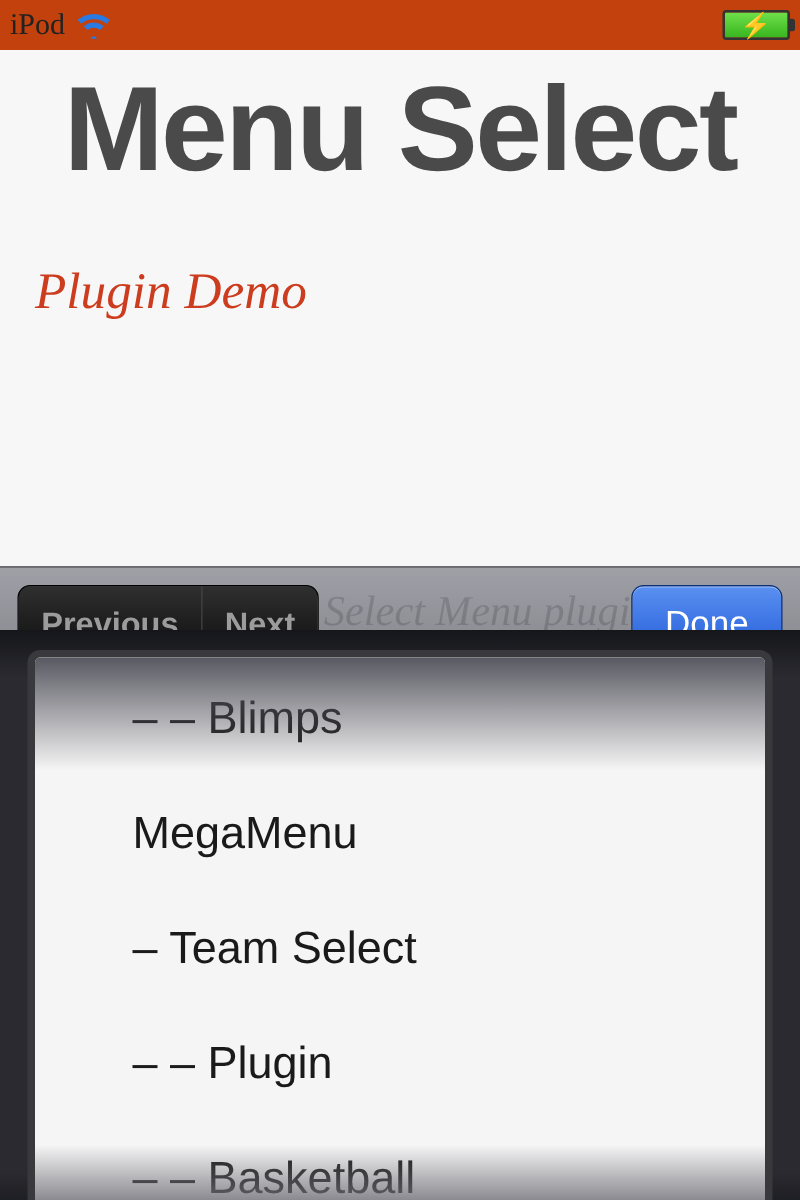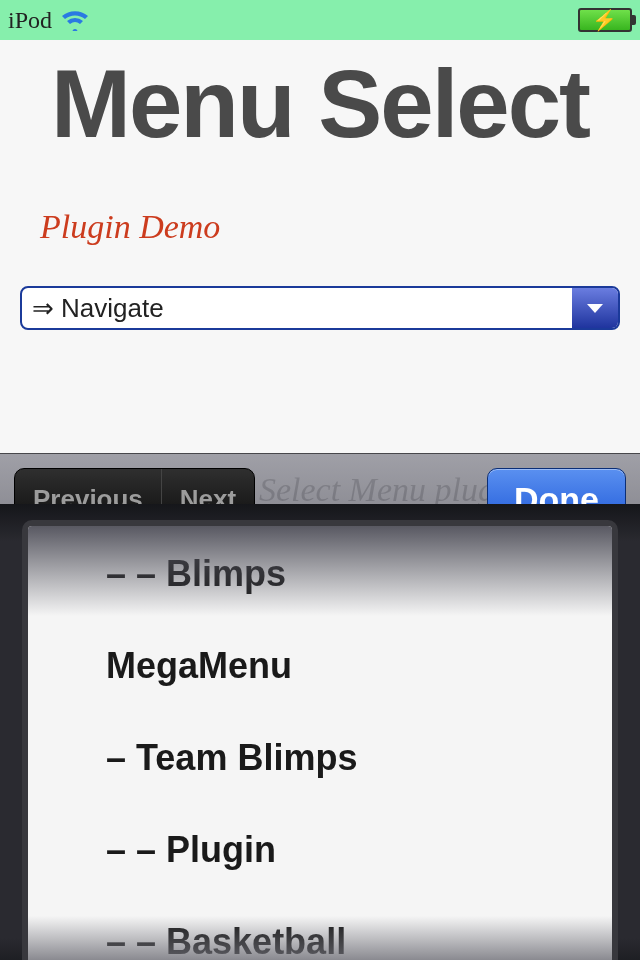--- a/index.html
+++ b/index.html
@@ -11,21 +11,21 @@
       background: #f7f7f7;
     }
 
     
     .status-bar {
       height: 40px;
       display: flex;
       align-items: center;
       justify-content: space-between;
       padding: 0 8px;
-      background: #86efac;
+      background: #c2410c;
       position: relative;
     }
     .status-left { display: flex; align-items: center; gap: 8px; }
     .status-device {
       font-family: Georgia, serif;
       font-size: 24px;
       color: #222;
       letter-spacing: 0px;
     }
     .wifi-icon svg { display:block; }
@@ -68,22 +68,22 @@
       font-weight: 700;
       color: #4a4a4a;
       line-height: 1;
       margin-top: 16px;
       letter-spacing: -2px;
     }
     .subtitle {
       color: #cc3c1e;
       font-style: italic;
       font-family: Georgia, "Times New Roman", serif;
-      font-size: 34px;
-      margin: 56px 0 0 40px;
+      font-size: 41px;
+      margin: 56px 0 0 28px;
     }
 
     .select-wrap { margin: 40px 20px 0 20px; }
     .select {
       height: 44px;
       border: 2px solid #1b3a9a;
       border-radius: 8px;
       display: flex;
       align-items: stretch;
       overflow: hidden;
@@ -160,22 +160,22 @@
     }
     .seg-btn + .seg-btn { border-left: 1px solid #444; }
     .spacer { flex:1; }
     .done-btn {
       height: 62px;
       padding: 0 26px;
       border-radius: 10px;
       background: linear-gradient(#5a90f0,#1e58d8);
       border: 1px solid #0b2e76;
       color: #fff;
-      font-size: 34px;
-      font-weight: 700;
+      font-size: 28px;
+      font-weight: 400;
       display:flex; align-items:center; justify-content:center;
       box-shadow: inset 0 1px 0 rgba(255,255,255,0.4);
     }
 
     
     .picker {
       position:absolute;
       left:0; right:0; bottom:0;
       height: 472px;
       background: linear-gradient(#15161a,#2a2a30 8%, #2a2a30 92%, #15161a);
@@ -204,21 +204,21 @@
       background: linear-gradient(rgba(245,245,245,0.0), rgba(110,110,118,0.9));
       pointer-events:none;
       z-index:2;
     }
     .options {
       position: relative;
       padding-top: 2px;
     }
     .opt {
       font-size: 36px;
-      font-weight: 700;
+      font-weight: 400;
       color: #1a1a1a;
       padding: 25px 0 25px 78px;
       white-space: nowrap;
     }
   </style>
 </head>
 <body>
 
 <div class="status-bar">
   <div class="status-left">
@@ -233,46 +233,38 @@
   </div>
   <div class="battery">
     <span class="battery-glyph">⚡</span>
   </div>
 </div>
 
 <div class="page">
   <h1 class="title">Menu Select</h1>
   <div class="subtitle">Plugin Demo</div>
 
-  <div class="select-wrap">
-    <div class="select">
-      <div class="select-label">⇒ Navigate</div>
-      <div class="select-arrow">
-          <div class="tri"></div>
-        </div>
-    </div>
-  </div>
 
   <div class="bg-para">The Responsive Select Menu plugin automatically turns any WordPress 3</div>
 
   <div class="dark-bg"></div>
 
   <div class="picker-toolbar">
     <div class="seg-group">
       <div class="seg-btn">Previous</div>
       <div class="seg-btn">Next</div>
     </div>
     <div class="spacer"></div>
     <div class="done-btn">Done</div>
   </div>
 
   <div class="picker">
     <div class="wheel">
       <div class="options">
         <div class="opt">– – Blimps</div>
         <div class="opt">MegaMenu</div>
-        <div class="opt">– Team Blimps</div>
+        <div class="opt">– Team Select</div>
         <div class="opt">– – Plugin</div>
         <div class="opt">– – Basketball</div>
       </div>
     </div>
   </div>
 </div>
 
 </body></html>

